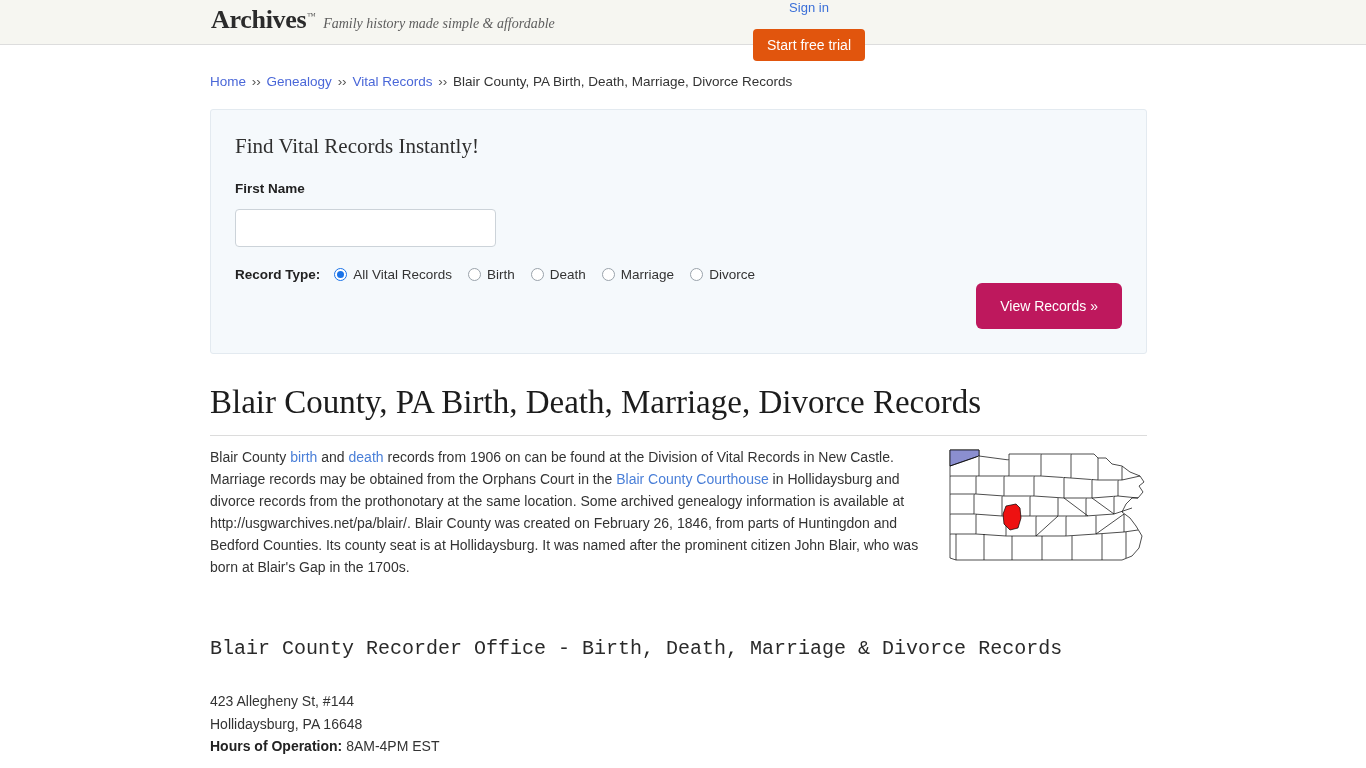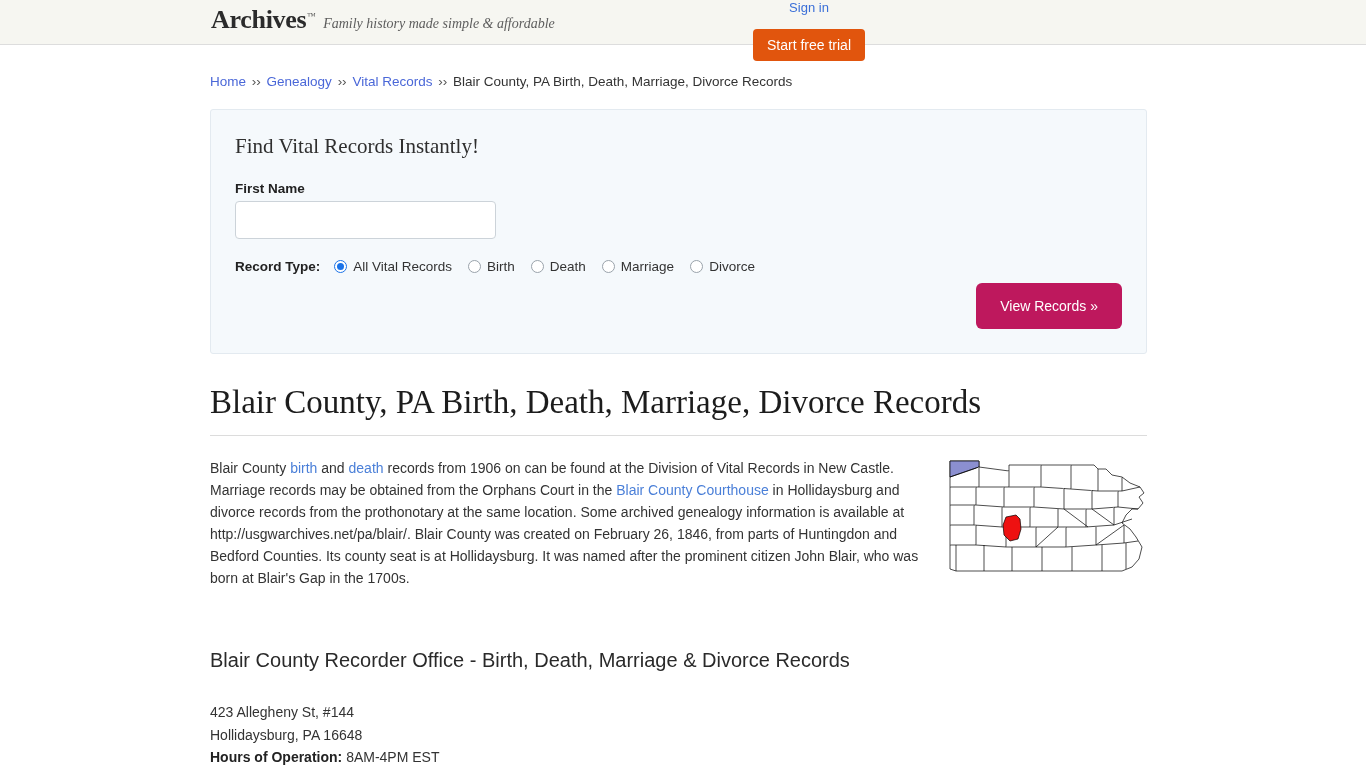--- a/index.html
+++ b/index.html
@@ -132,21 +132,21 @@
     gap: 24px;
   }
   .field {
     width: 261px;
   }
   .field-label {
     font-size: 13.5px;
     font-weight: bold;
     color: #222;
     display: block;
-    margin-bottom: 4px;
+    margin-bottom: 12px;
     line-height: 16px;
   }
   .field-label .req {
     font-weight: normal;
     color: #555;
   }
   .text-input {
     width: 261px;
     height: 38px;
     border: 1px solid #ccd3d9;
@@ -262,21 +262,21 @@
   .title-rule {
     border: none;
     border-top: 1px solid #dcdcdc;
     margin: 13px 0 0 0;
     width: 937px;
   }
 
   
   .article {
     position: relative;
-    margin-top: 21px;
+    margin-top: 10px;
   }
   .article-text {
     width: 718px;
     font-size: 14px;
     line-height: 22px;
     color: #333333;
   }
   .article-text a {
     color: #4a7fd8;
     text-decoration: none;
@@ -285,21 +285,21 @@
   .map-figure {
     position: absolute;
     right: 0;
     top: 0;
     width: 201px;
     height: 118px;
   }
 
   
   h2.section-title {
-    font-family: Liberation Sans, sans-serif;
+    font-family: Liberation Mono, monospace;
     font-weight: 400;
     font-size: 20px;
     color: #2a2a2a;
     margin: 58px 0 0 0;
     line-height: 26px;
     white-space: nowrap;
   }
   .office-block {
     margin-top: 28px;
     font-size: 14px;

